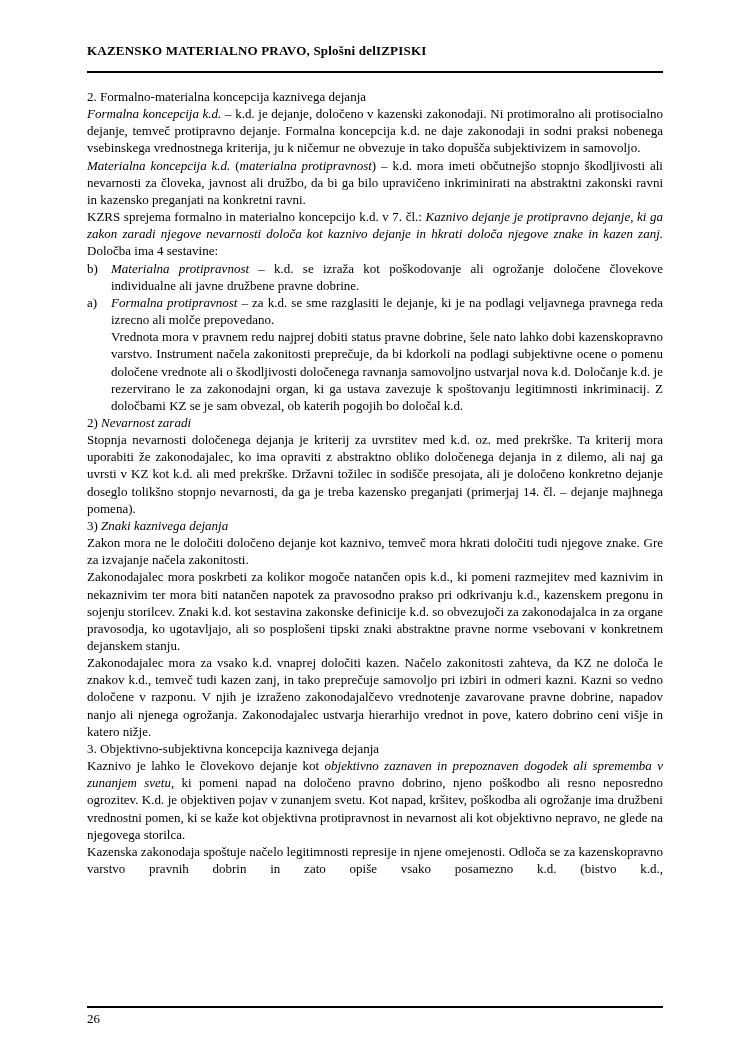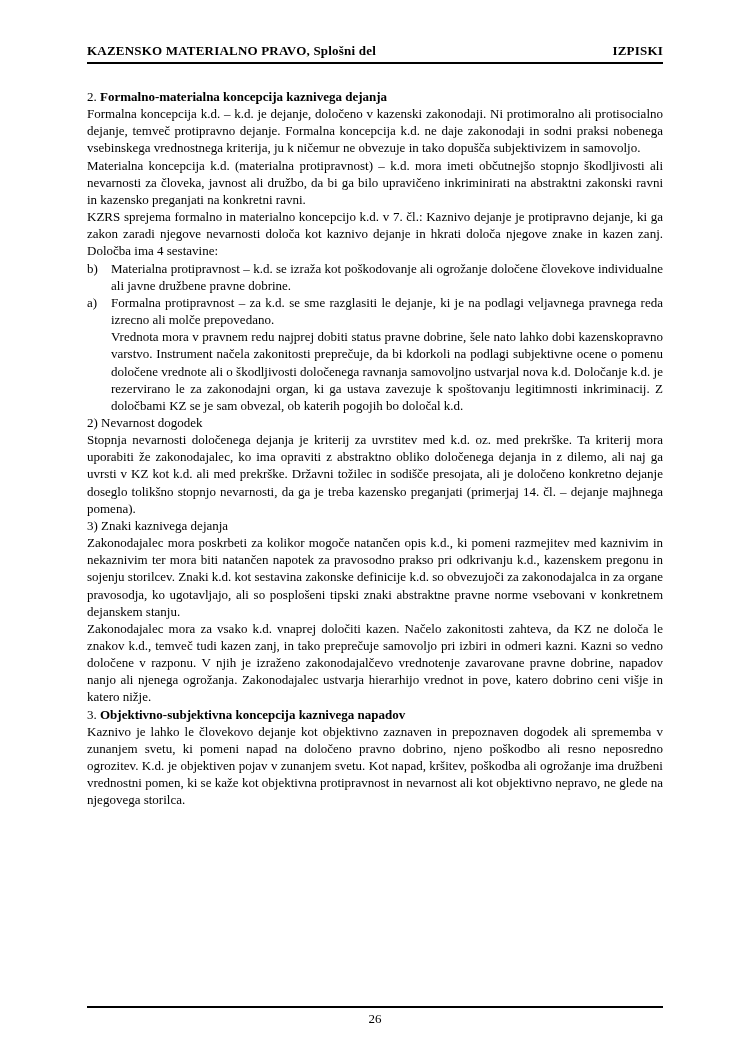--- a/index.html
+++ b/index.html
@@ -19,25 +19,24 @@
     position: absolute;
     inset: 0;
     background: #ffffff;
   }
   .doc-header {
     position: absolute;
     left: 87px;
     width: 576px;
     top: 43px;
     display: flex;
-    justify-content: space-between;
     align-items: flex-end;
     font-size: 13px;
     font-weight: bold;
-    padding-bottom: 3px;
+    padding-bottom: 12px;
     border-bottom: 2px solid #000;
     letter-spacing: 0.2px;
   }
   .doc-content {
     position: absolute;
     left: 87px;
     width: 576px;
     top: 88px;
     font-size: 13px;
     line-height: 17.15px;
@@ -47,29 +46,28 @@
     text-align: justify;
   }
   .para.hang { padding-left: 24px; }
   .para.hang .marker {
     display: inline-block;
     width: 24px;
     margin-left: -24px;
   }
   .para.indent { padding-left: 24px; font-family: Liberation Serif, serif; }
   .para.cont { text-align-last: justify; }
-  .seg.italic { }
-  .seg.bold { font-weight: bold; }
+  .seg.italic { font-style: italic; }
+  .seg.bold { font-weight: normal; }
   .doc-footer {
     position: absolute;
     left: 87px;
     width: 576px;
     top: 1006px;
     border-top: 2px solid #000;
-    text-align: center;
     font-size: 13px;
     padding-top: 3px;
   }
 </style>
 </head>
 <body>
 
 <div class="page">
 
   <div class="doc-header">
@@ -78,26 +76,28 @@
   </div>
 
   <div class="doc-content">
       <p class="para plain"><span class="seg normal">2. </span><span class="seg bold">Formalno-materialna koncepcija kaznivega dejanja</span></p>
       <p class="para plain"><span class="seg italic">Formalna koncepcija k.d.</span><span class="seg normal"> – k.d. je dejanje, določeno v kazenski zakonodaji. Ni protimoralno ali protisocialno dejanje, temveč protipravno dejanje. Formalna koncepcija k.d. ne daje zakonodaji in sodni praksi nobenega vsebinskega vrednostnega kriterija, ju k ničemur ne obvezuje in tako dopušča subjektivizem in samovoljo.</span></p>
       <p class="para plain"><span class="seg italic">Materialna koncepcija k.d.</span><span class="seg normal"> (</span><span class="seg italic">materialna protipravnost</span><span class="seg normal">) – k.d. mora imeti občutnejšo stopnjo škodljivosti ali nevarnosti za človeka, javnost ali družbo, da bi ga bilo upravičeno inkriminirati na abstraktni zakonski ravni in kazensko preganjati na konkretni ravni.</span></p>
       <p class="para plain"><span class="seg normal">KZRS sprejema formalno in materialno koncepcijo k.d. v 7. čl.: </span><span class="seg italic">Kaznivo dejanje je protipravno dejanje, ki ga zakon zaradi njegove nevarnosti določa kot kaznivo dejanje in hkrati določa njegove znake in kazen zanj.</span><span class="seg normal"> Določba ima 4 sestavine:</span></p>
       <p class="para hang"><span class="marker">b)</span><span class="seg italic">Materialna protipravnost</span><span class="seg normal"> – k.d. se izraža kot poškodovanje ali ogrožanje določene človekove individualne ali javne družbene pravne dobrine.</span></p>
       <p class="para hang"><span class="marker">a)</span><span class="seg italic">Formalna protipravnost</span><span class="seg normal"> – za k.d. se sme razglasiti le dejanje, ki je na podlagi veljavnega pravnega reda izrecno ali molče prepovedano.</span></p>
       <p class="para indent"><span class="seg normal">Vrednota mora v pravnem redu najprej dobiti status pravne dobrine, šele nato lahko dobi kazenskopravno varstvo. Instrument načela zakonitosti preprečuje, da bi kdorkoli na podlagi subjektivne ocene o pomenu določene vrednote ali o škodljivosti določenega ravnanja samovoljno ustvarjal nova k.d. Določanje k.d. je rezervirano le za zakonodajni organ, ki ga ustava zavezuje k spoštovanju legitimnosti inkriminacij. Z določbami KZ se je sam obvezal, ob katerih pogojih bo določal k.d.</span></p>
-      <p class="para plain"><span class="seg normal">2) </span><span class="seg italic">Nevarnost dogodek</span></p>
+      <p class="para plain"><span class="seg normal">2) </span><span class="seg italic">Nevarnost zaradi</span></p>
       <p class="para plain"><span class="seg normal">Stopnja nevarnosti določenega dejanja je kriterij za uvrstitev med k.d. oz. med prekrške. Ta kriterij mora uporabiti že zakonodajalec, ko ima opraviti z abstraktno obliko določenega dejanja in z dilemo, ali naj ga uvrsti v KZ kot k.d. ali med prekrške. Državni tožilec in sodišče presojata, ali je določeno konkretno dejanje doseglo tolikšno stopnjo nevarnosti, da ga je treba kazensko preganjati (primerjaj 14. čl. – dejanje majhnega pomena).</span></p>
       <p class="para plain"><span class="seg normal">3) </span><span class="seg italic">Znaki kaznivega dejanja</span></p>
+      <p class="para plain"><span class="seg normal">Zakon mora ne le določiti določeno dejanje kot kaznivo, temveč mora hkrati določiti tudi njegove znake. Gre za izvajanje načela zakonitosti.</span></p>
       <p class="para plain"><span class="seg normal">Zakonodajalec mora poskrbeti za kolikor mogoče natančen opis k.d., ki pomeni razmejitev med kaznivim in nekaznivim ter mora biti natančen napotek za pravosodno prakso pri odkrivanju k.d., kazenskem pregonu in sojenju storilcev. Znaki k.d. kot sestavina zakonske definicije k.d. so obvezujoči za zakonodajalca in za organe pravosodja, ko ugotavljajo, ali so posplošeni tipski znaki abstraktne pravne norme vsebovani v konkretnem dejanskem stanju.</span></p>
       <p class="para plain"><span class="seg normal">Zakonodajalec mora za vsako k.d. vnaprej določiti kazen. Načelo zakonitosti zahteva, da KZ ne določa le znakov k.d., temveč tudi kazen zanj, in tako preprečuje samovoljo pri izbiri in odmeri kazni. Kazni so vedno določene v razponu. V njih je izraženo zakonodajalčevo vrednotenje zavarovane pravne dobrine, napadov nanjo ali njenega ogrožanja. Zakonodajalec ustvarja hierarhijo vrednot in pove, katero dobrino ceni višje in katero nižje.</span></p>
-      <p class="para plain"><span class="seg normal">3. </span><span class="seg bold">Objektivno-subjektivna koncepcija kaznivega napadov</span></p>
+      <p class="para plain"><span class="seg normal">3. </span><span class="seg bold">Objektivno-subjektivna koncepcija kaznivega dejanja</span></p>
       <p class="para plain"><span class="seg normal">Kaznivo je lahko le človekovo dejanje kot </span><span class="seg italic">objektivno zaznaven in prepoznaven dogodek ali sprememba v zunanjem svetu</span><span class="seg normal">, ki pomeni napad na določeno pravno dobrino, njeno poškodbo ali resno neposredno ogrozitev. K.d. je objektiven pojav v zunanjem svetu. Kot napad, kršitev, poškodba ali ogrožanje ima družbeni vrednostni pomen, ki se kaže kot objektivna protipravnost in nevarnost ali kot objektivno nepravo, ne glede na njegovega storilca.</span></p>
+      <p class="para cont"><span class="seg normal">Kazenska zakonodaja spoštuje načelo legitimnosti represije in njene omejenosti. Odloča se za kazenskopravno varstvo pravnih dobrin in zato opiše vsako posamezno k.d. (bistvo k.d.,</span></p>
     </div>
 
   <div class="doc-footer">
     <span>26</span>
   </div>
 
 </div>
 
 </body></html>

